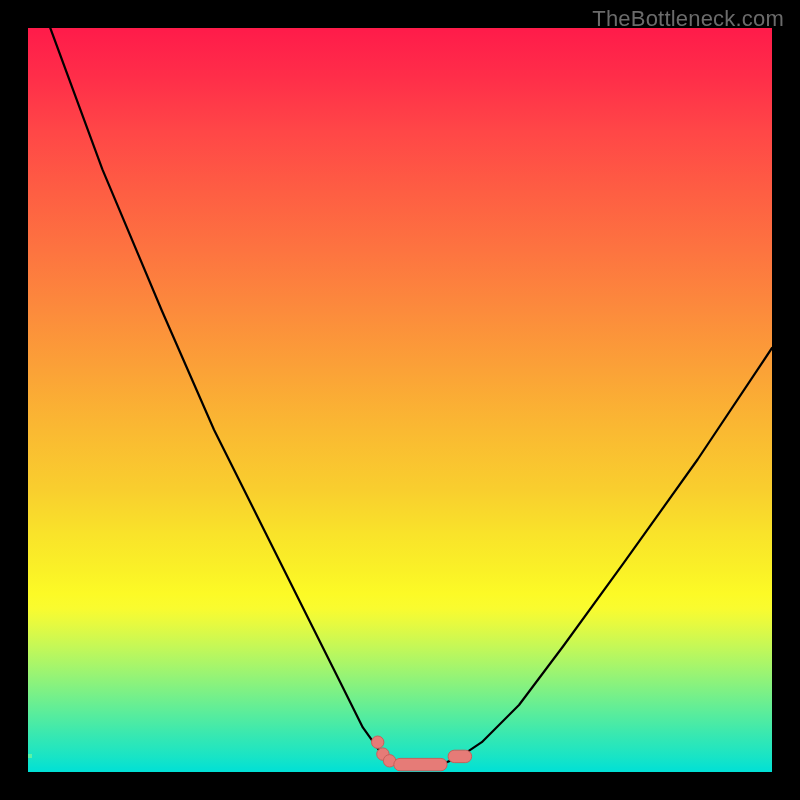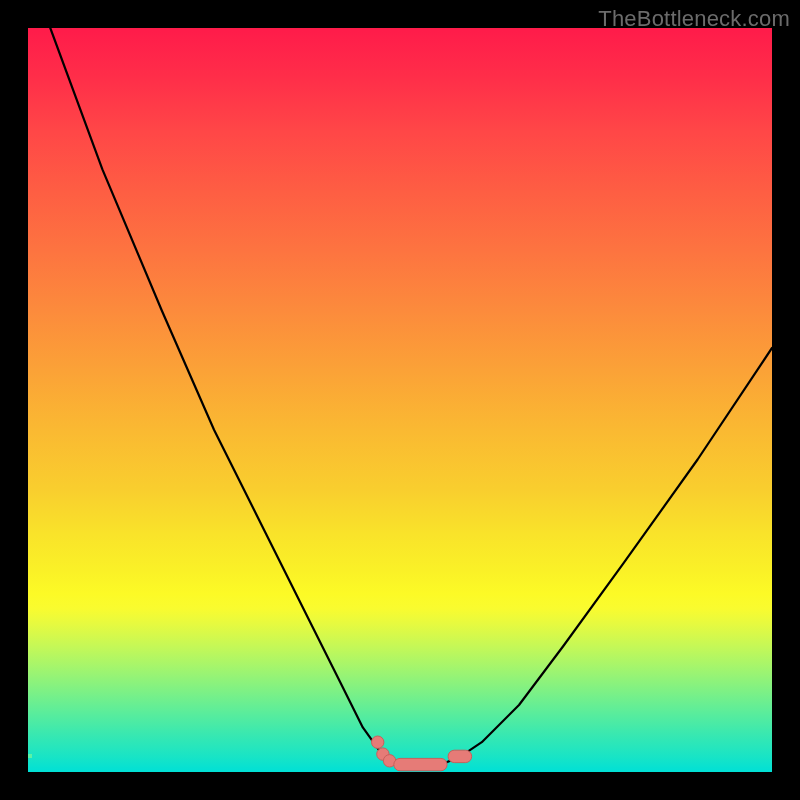--- a/index.html
+++ b/index.html
@@ -45,21 +45,21 @@
       #7ff184 89%,
       #5bed9b 92%,
       #38e8b1 95%,
       #18e4c6 98%,
       #00e0d6 100%
     );
   }
   .watermark {
     position: absolute;
     top: 6px;
-    right: 10px;
+    right: 16px;
     color: #6b6b6b;
     font-size: 22px;
     letter-spacing: 0.2px;
     user-select: none;
   }
   svg.overlay {
     position: absolute;
     left: 0;
     top: 0;
     width: 744px;

